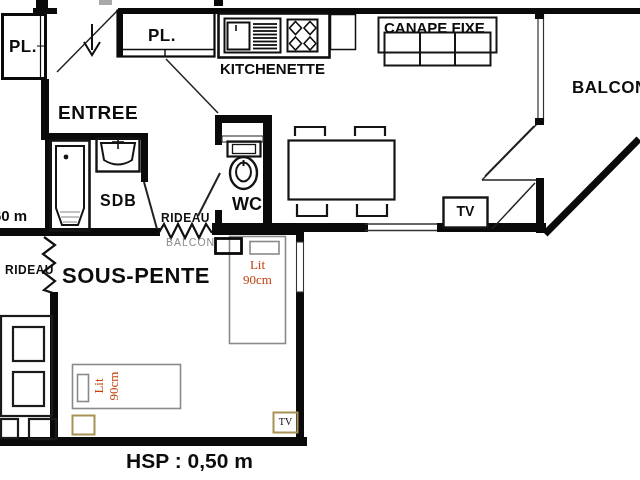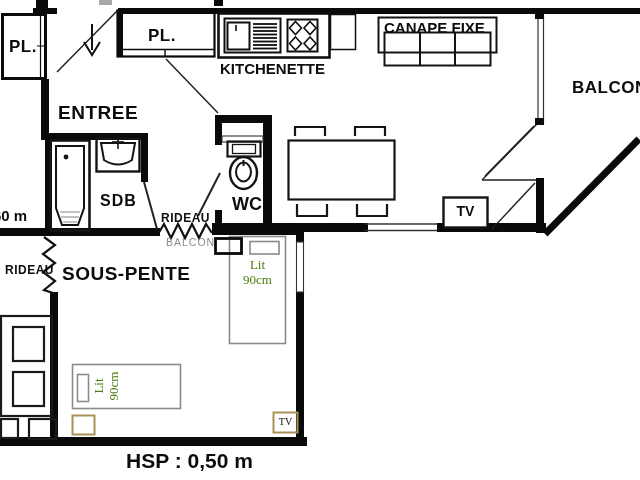--- a/index.html
+++ b/index.html
@@ -12,27 +12,27 @@
   .lbl-pl{font-size:17px;letter-spacing:.5px;}
   .lbl-entree{font-size:19px;letter-spacing:.5px;margin-top:32px;}
   .lbl-kitch{font-size:15px;}
   .lbl-canape{font-size:15px;}
   .lbl-sejour{font-size:17px;letter-spacing:1px;}
   .lbl-balcon{font-size:17px;letter-spacing:.5px;}
   .lbl-sdb{font-size:16px;letter-spacing:1px;}
   .lbl-wc{font-size:18px;}
   .lbl-rideau{font-size:12px;letter-spacing:.5px;}
   .lbl-poutre{font-size:10.5px;font-weight:normal;color:#8c8c8c;letter-spacing:1px;}
-  .lbl-souspente{font-size:19px;letter-spacing:.5px;}
+  .lbl-souspente{font-size:22px;letter-spacing:.5px;}
   .lbl-dim{font-size:15px;}
   .lbl-hsp{font-size:21px;}
   .lbl-tv{font-size:14px;width:45px;text-align:center;}
   .lbl-tvsp{font-family:"Liberation Serif",serif;font-weight:normal;font-size:10px;width:25px;text-align:center;}
   .bed-label{position:absolute;font-family:"Liberation Serif",serif;font-weight:normal;
-    font-size:13px;line-height:1.15;text-align:center;color:#4d7c0f;}
+    font-size:13px;line-height:1.15;text-align:center;color:#c2410c;}
   .bed-label span{display:block;}
   .bed-label-rot{transform:rotate(-90deg);transform-origin:center;}
 </style>
 </head>
 <body>
 
 <div id="plan">
 
   <svg width="640" height="480" viewBox="0 0 640 480">
 

